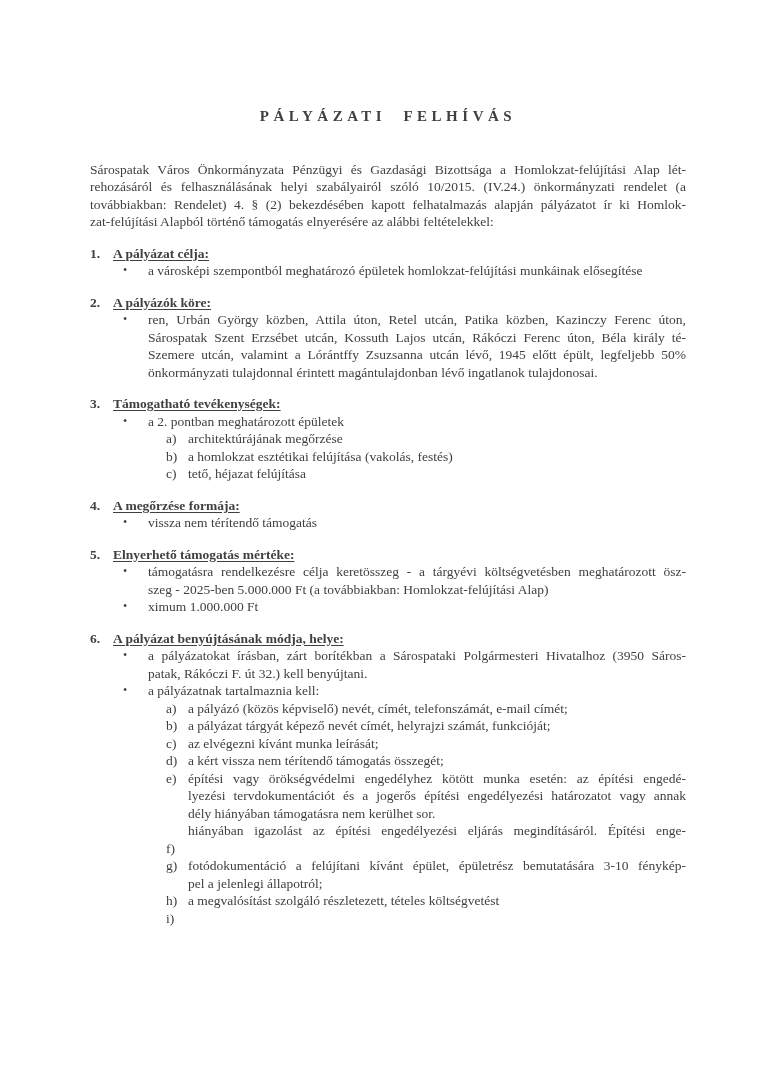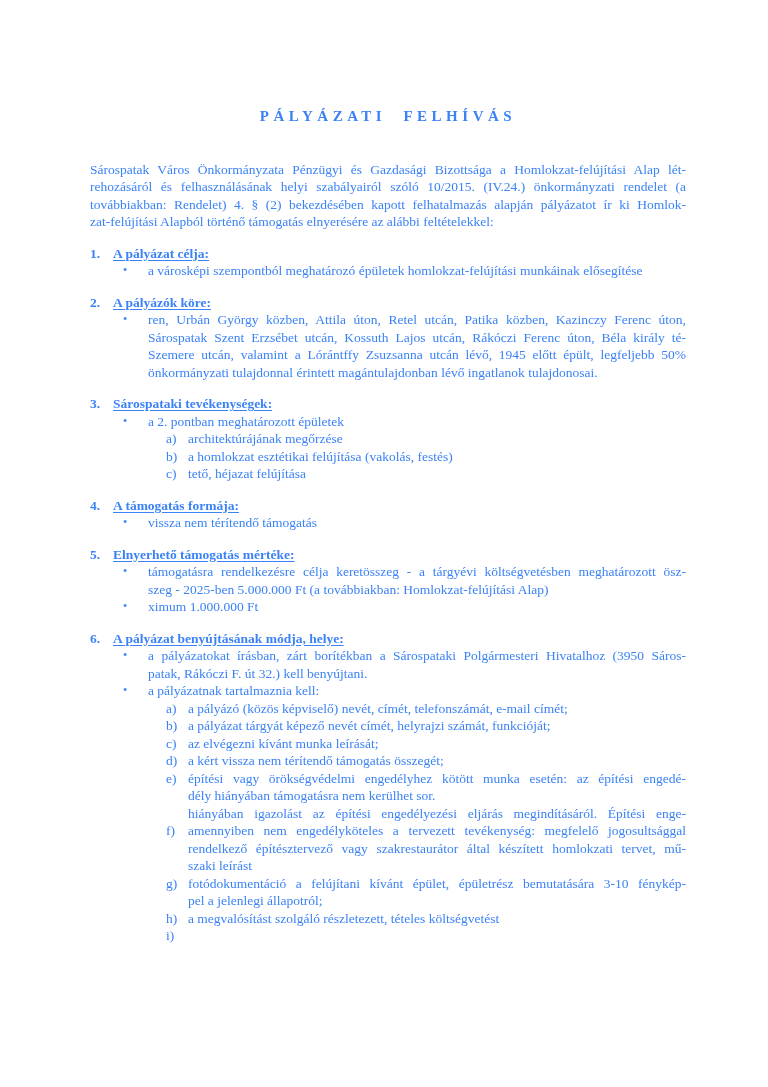--- a/index.html
+++ b/index.html
@@ -6,21 +6,21 @@
     margin: 0;
     padding: 0;
     background: #ffffff;
   }
   .page {
     position: relative;
     width: 768px;
     height: 1087px;
     box-sizing: border-box;
     background: #ffffff;
-    color: #3b82f6;
+    color: #404040;
     font-family: "Liberation Serif", "DejaVu Serif", serif;
     font-size: 13.5px;
     line-height: 17.5px;
     padding: 108px 82px 30px 90px;
     overflow: hidden;
   }
   .title {
     font-weight: 700;
     font-size: 15px;
     letter-spacing: 4.5px;
@@ -93,21 +93,21 @@
             <div class="line j">ren, Urbán György közben, Attila úton, Retel utcán, Patika közben, Kazinczy Ferenc úton,</div>
             <div class="line j">Sárospatak Szent Erzsébet utcán, Kossuth Lajos utcán, Rákóczi Ferenc úton, Béla király té-</div>
             <div class="line j">Szemere utcán, valamint a Lórántffy Zsuzsanna utcán lévő, 1945 előtt épült, legfeljebb 50%</div>
             <div class="line">önkormányzati tulajdonnal érintett magántulajdonban lévő ingatlanok tulajdonosai.</div>
           </div>
         </div>
       </div>
       <div class="section">
         <div class="sec-head">
           <span class="num">3.</span>
-          <span class="sec-title">Sárospataki tevékenységek:</span>
+          <span class="sec-title">Támogatható tevékenységek:</span>
         </div>
         <div class="item bullet">
           <span class="marker">•</span>
           <div class="itext">
             <div class="line">a 2. pontban meghatározott épületek</div>
           </div>
         </div>
         <div class="item letter">
           <span class="marker">a)</span>
           <div class="itext">
@@ -123,21 +123,21 @@
         <div class="item letter">
           <span class="marker">c)</span>
           <div class="itext">
             <div class="line">tető, héjazat felújítása</div>
           </div>
         </div>
       </div>
       <div class="section">
         <div class="sec-head">
           <span class="num">4.</span>
-          <span class="sec-title">A támogatás formája:</span>
+          <span class="sec-title">A megőrzése formája:</span>
         </div>
         <div class="item bullet">
           <span class="marker">•</span>
           <div class="itext">
             <div class="line">vissza nem térítendő támogatás</div>
           </div>
         </div>
       </div>
       <div class="section">
         <div class="sec-head">
@@ -197,31 +197,27 @@
         <div class="item letter">
           <span class="marker">d)</span>
           <div class="itext">
             <div class="line">a kért vissza nem térítendő támogatás összegét;</div>
           </div>
         </div>
         <div class="item letter">
           <span class="marker">e)</span>
           <div class="itext">
             <div class="line j">építési vagy örökségvédelmi engedélyhez kötött munka esetén: az építési engedé-</div>
+            <div class="line j">lyezési tervdokumentációt és a jogerős építési engedélyezési határozatot vagy annak</div>
             <div class="line">dély hiányában támogatásra nem kerülhet sor.</div>
             <div class="line j">hiányában igazolást az építési engedélyezési eljárás megindításáról. Építési enge-</div>
           </div>
         </div>
         <div class="item letter">
           <span class="marker">f)</span>
-          <div class="itext">
-            <div class="line j">amennyiben nem engedélyköteles a tervezett tevékenység: megfelelő jogosultsággal</div>
-            <div class="line j">rendelkező építésztervező vagy szakrestaurátor által készített homlokzati tervet, mű-</div>
-            <div class="line">szaki leírást</div>
-          </div>
         </div>
         <div class="item letter">
           <span class="marker">g)</span>
           <div class="itext">
             <div class="line j">fotódokumentáció a felújítani kívánt épület, épületrész bemutatására 3-10 fénykép-</div>
             <div class="line">pel a jelenlegi állapotról;</div>
           </div>
         </div>
         <div class="item letter">
           <span class="marker">h)</span>

